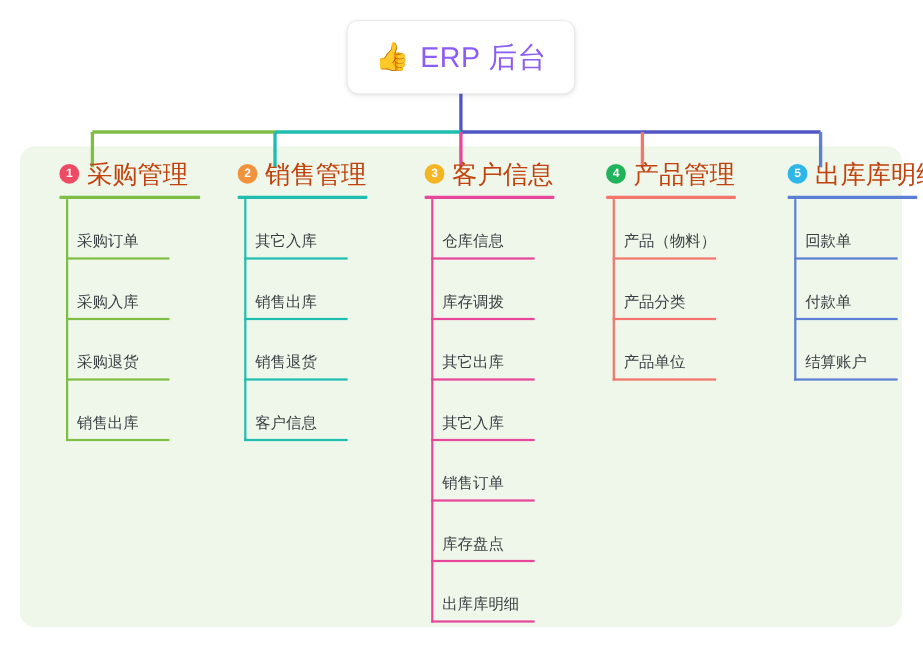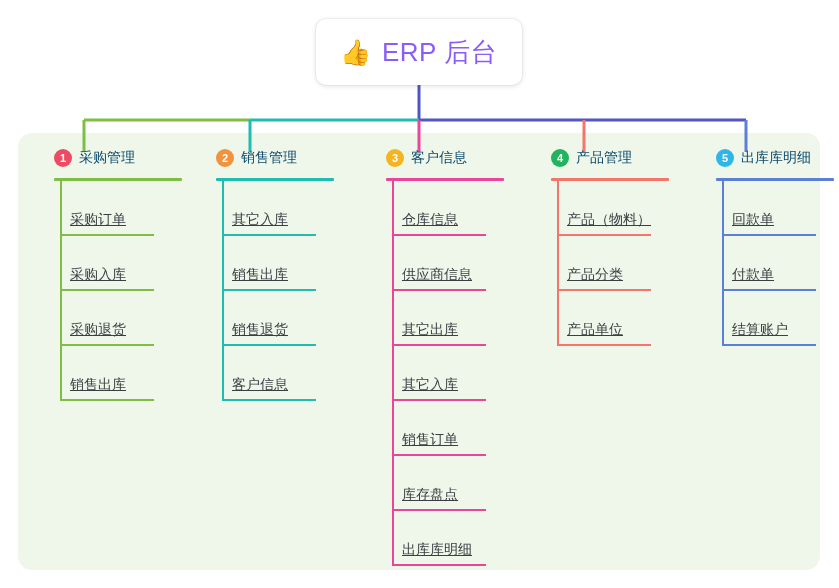--- a/index.html
+++ b/index.html
@@ -89,22 +89,22 @@
     height: 18px;
     border-radius: 50%;
     color: #ffffff;
     font-size: 11px;
     line-height: 18px;
     text-align: center;
     font-weight: bold;
     flex: none;
   }
   .col-title {
-    font-size: 14px;
-    color: #0c4a6e;
+    font-size: 23px;
+    color: #c2410c;
     white-space: nowrap;
   }
   .col-rule {
     position: absolute;
     left: 20px;
     top: 33px;
     height: 3px;
     border-radius: 1px;
   }
 
@@ -118,21 +118,20 @@
     position: relative;
     height: 55px;
   }
   .leaf-label {
     position: absolute;
     left: 36px;
     bottom: 7px;
     font-size: 14px;
     color: #3a3f44;
     white-space: nowrap;
-    text-decoration: underline;
   }
   .leaf-rule {
     position: absolute;
     left: 26px;
     bottom: 0;
     height: 2px;
     width: 94px;
   }
   .leaf-rail {
     position: absolute;
@@ -224,21 +223,21 @@
           <span class="col-title">客户信息</span>
         </div>
         <div class="col-rule" style="width: 118px; background: rgb(232, 70, 155); top: 33px;"></div>
         <div class="leaves">
           <div class="leaf-rail" style="background: rgb(232, 70, 155); height: 385px;"></div>
           <div class="leaf">
             <span class="leaf-label">仓库信息</span>
             <div class="leaf-rule" style="background: rgb(232, 70, 155);"></div>
           </div>
           <div class="leaf">
-            <span class="leaf-label">供应商信息</span>
+            <span class="leaf-label">库存调拨</span>
             <div class="leaf-rule" style="background: rgb(232, 70, 155);"></div>
           </div>
           <div class="leaf">
             <span class="leaf-label">其它出库</span>
             <div class="leaf-rule" style="background: rgb(232, 70, 155);"></div>
           </div>
           <div class="leaf">
             <span class="leaf-label">其它入库</span>
             <div class="leaf-rule" style="background: rgb(232, 70, 155);"></div>
           </div>

